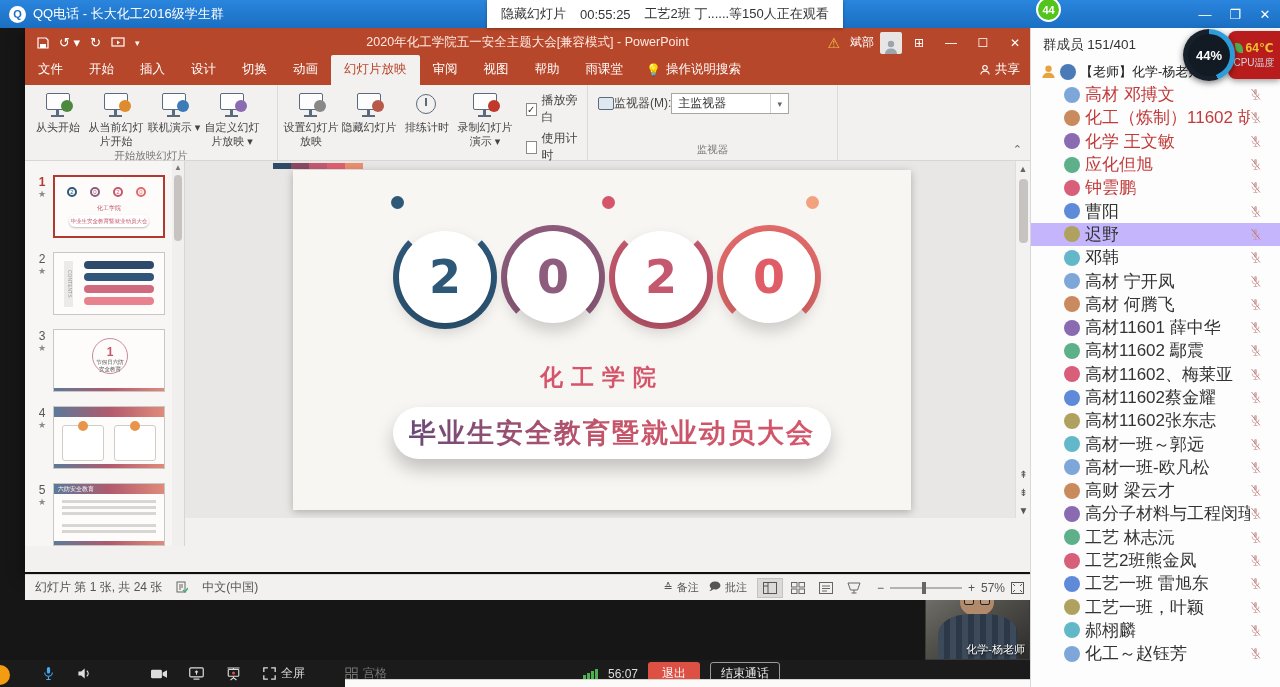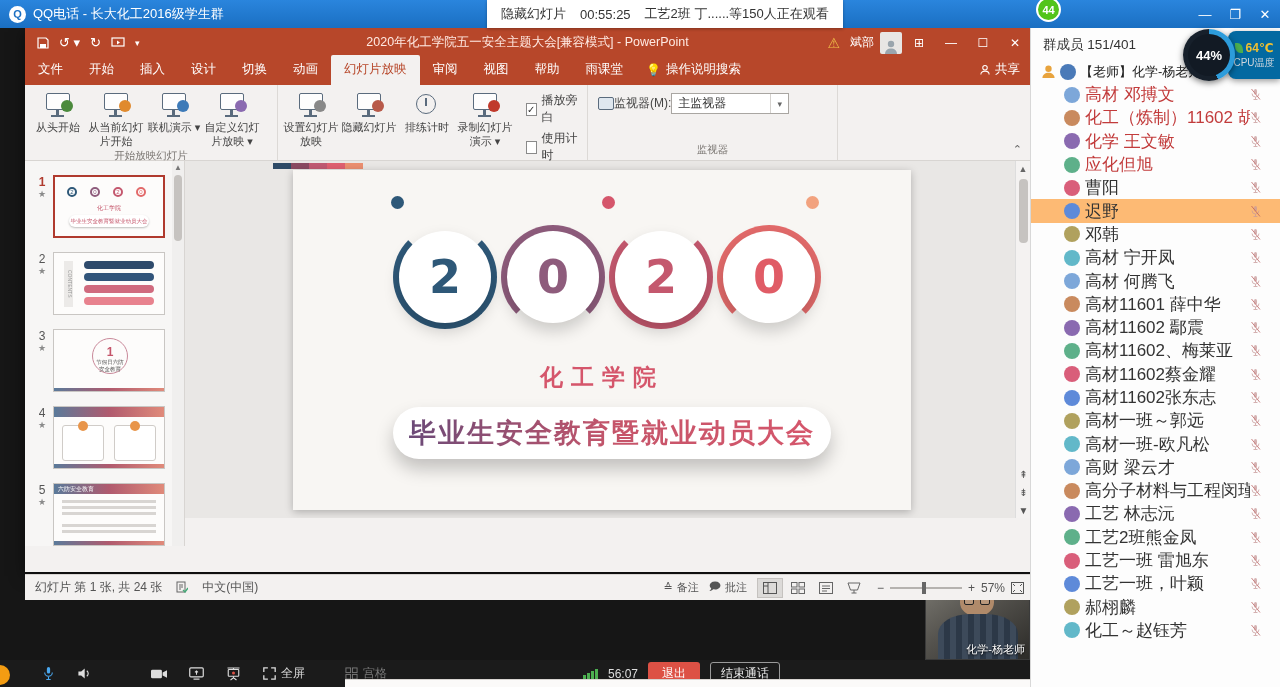--- a/index.html
+++ b/index.html
@@ -131,32 +131,32 @@
   .vbtn svg { display:block; }
   .zoomctl { display:flex; align-items:center; gap:6px; color:#555; }
   .zslider { position:relative; width:72px; height:2px; background:#b5b2af; }
   .zslider .knob { position:absolute; left:32px; top:-5px; width:4px; height:12px; background:#666; }
 
   
   .sidebar { position:absolute; left:1030px; top:28px; width:250px; height:659px; background:#fdfdfd; z-index:20; border-left:1px solid #d8d8d8; overflow:hidden; }
   .mem-head { padding:8px 0 6px 12px; font-size:13.5px; color:#333; }
   .teacher-row { display:flex; align-items:center; height:23px; padding-left:10px; gap:4px; font-size:13px; color:#222; }
   .m-row { display:flex; align-items:center; height:23.3px; padding-left:33px; position:relative; font-size:17px; color:#333; }
-  .m-row.hl { background:#fdba74;text-align:center; }
+  .m-row.hl { background:#c4b5fd;text-align:center; }
   .m-av { width:16px; height:16px; border-radius:50%; margin-right:5px; flex:none; }
   .m-name { white-space:nowrap; overflow:hidden; max-width:165px; }
   .m-name.red { color:#c23b3b; }
   .mic-off { position:absolute; right:18px; width:13px; height:13px; opacity:.75; }
   .m-row:nth-child(8n+1) .m-av { background:#7da7d9; } .m-row:nth-child(8n+2) .m-av { background:#c98a5e; }
   .m-row:nth-child(8n+3) .m-av { background:#8a6ab0; } .m-row:nth-child(8n+4) .m-av { background:#5eb08a; }
   .m-row:nth-child(8n+5) .m-av { background:#d95e7a; } .m-row:nth-child(8n+6) .m-av { background:#5e8ad9; }
   .m-row:nth-child(8n+7) .m-av { background:#b0a15e; } .m-row:nth-child(8n) .m-av { background:#62b8c9; }
 
   
-  .cpu-widget { position:absolute; left:1228px; top:31px; width:52px; height:48px; background:#0369a1; border-radius:8px 0 0 8px; z-index:40; display:flex; flex-direction:column; align-items:center; justify-content:center; gap:1px; box-shadow:0 2px 6px rgba(0,0,0,.4);text-align:center; }
+  .cpu-widget { position:absolute; left:1228px; top:31px; width:52px; height:48px; background:#b91c1c; border-radius:8px 0 0 8px; z-index:40; display:flex; flex-direction:column; align-items:center; justify-content:center; gap:1px; box-shadow:0 2px 6px rgba(0,0,0,.4);text-align:center; }
   .cpu-temp { font-size:12px; font-weight:bold; color:#f0c030; display:flex; align-items:center; gap:3px; }
   .leaf { width:8px; height:10px; background:#4caf50; border-radius:0 70% 0 70%; display:inline-block; }
   .cpu-lbl { font-size:10px; color:#cfd6dd; }
   .cpu-circle { position:absolute; left:1183px; top:29px; width:52px; height:52px; border-radius:50%;
     background:conic-gradient(#2d9cdb 0 160deg,#17202b 160deg 360deg); z-index:41; display:flex; align-items:center; justify-content:center; box-shadow:0 2px 6px rgba(0,0,0,.5); }
   .cpu-circle .inner { width:42px; height:42px; border-radius:50%; background:#121a24; color:#fff; font-size:13px; font-weight:bold; display:flex; align-items:center; justify-content:center; }
 
   
   .call-bottom { position:absolute; left:0; top:572px; width:1030px; height:115px; background:#161616; }
   .qq-toolbar { position:absolute; left:0; bottom:0; width:100%; height:27px; background:#1b1b1b; display:flex; align-items:center; color:#ccc;padding-left:12px; }
@@ -599,20 +599,30 @@
           <span class="m-name red">应化但旭</span>
           <svg class="mic-off" viewBox="0 0 24 26">
             <rect x="9" y="2" width="6" height="11" rx="3" fill="#c89a9a"></rect>
             <path d="M5 11a7 7 0 0 0 14 0" fill="none" stroke="#c89a9a" stroke-width="2"></path>
             <path d="M12 18v4M8 23h8" stroke="#c89a9a" stroke-width="2"></path>
             <path d="M4 2l17 21" stroke="#b85a5a" stroke-width="2"></path>
           </svg>
         </div>
         <div class="m-row">
           <span class="m-av"></span>
+          <span class="m-name red">钟雲鹏</span>
+          <svg class="mic-off" viewBox="0 0 24 26">
+            <rect x="9" y="2" width="6" height="11" rx="3" fill="#c89a9a"></rect>
+            <path d="M5 11a7 7 0 0 0 14 0" fill="none" stroke="#c89a9a" stroke-width="2"></path>
+            <path d="M12 18v4M8 23h8" stroke="#c89a9a" stroke-width="2"></path>
+            <path d="M4 2l17 21" stroke="#b85a5a" stroke-width="2"></path>
+          </svg>
+        </div>
+        <div class="m-row">
+          <span class="m-av"></span>
           <span class="m-name">曹阳</span>
           <svg class="mic-off" viewBox="0 0 24 26">
             <rect x="9" y="2" width="6" height="11" rx="3" fill="#c89a9a"></rect>
             <path d="M5 11a7 7 0 0 0 14 0" fill="none" stroke="#c89a9a" stroke-width="2"></path>
             <path d="M12 18v4M8 23h8" stroke="#c89a9a" stroke-width="2"></path>
             <path d="M4 2l17 21" stroke="#b85a5a" stroke-width="2"></path>
           </svg>
         </div>
         <div class="m-row hl">
           <span class="m-av"></span>

